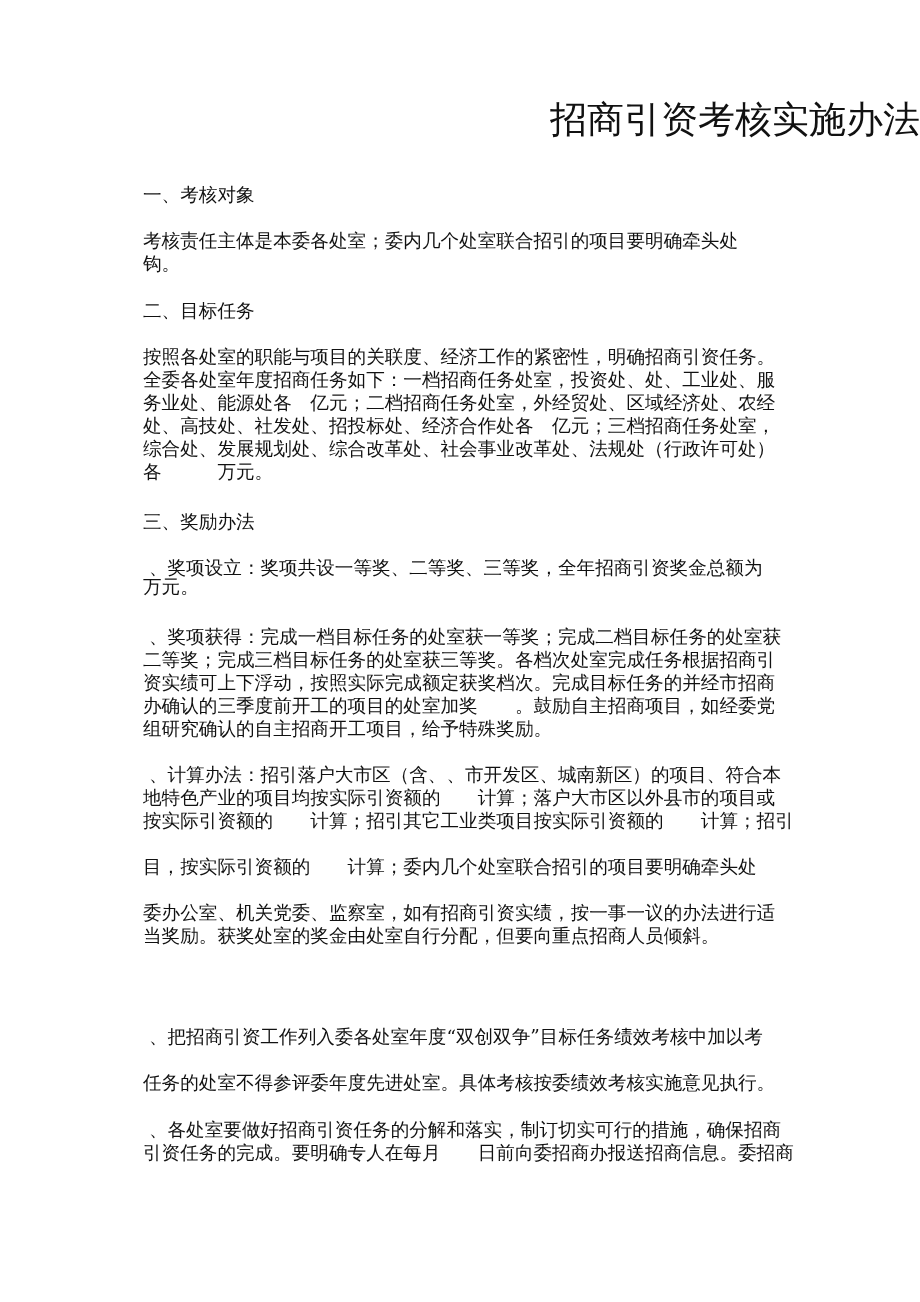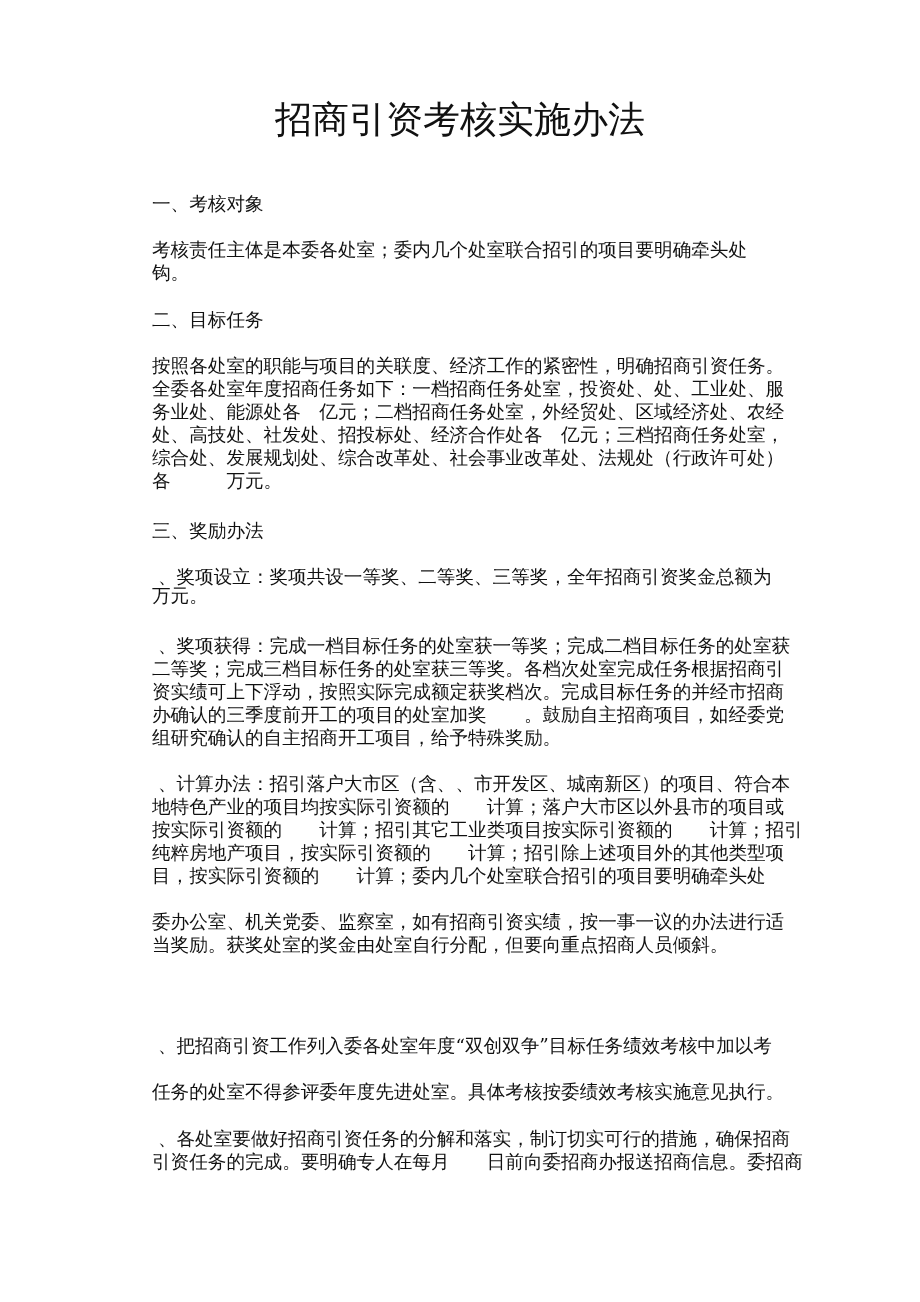--- a/index.html
+++ b/index.html
@@ -21,35 +21,35 @@
     top: 0;
     width: 920px;
     height: 1302px;
     background: #ffffff;
   }
   .title {
     position: absolute;
     left: 0;
     top: 96px;
     width: 920px;
-    text-align: center;
+    text-align: right;
     font-size: 37px;
     line-height: 48px;
     letter-spacing: 0px;
     font-weight: normal;
     margin: 0;
   }
   .line {
     position: absolute;
     left: 140px;
     width: 660px;
     font-size: 18.6px;
     line-height: 23px;
     white-space: pre;
-    margin: 12px;
+    margin: 3px;
   }
   .heading { }
   .para { }
 </style>
 </head>
 <body>
 
 <div class="page">
 
   <h1 class="title">招商引资考核实施办法</h1>
@@ -72,21 +72,20 @@
 
   <p class="line para" style="top:622px"> 、奖项获得：完成一档目标任务的处室获一等奖；完成二档目标任务的处室获</p>
   <p class="line para" style="top:645px">二等奖；完成三档目标任务的处室获三等奖。各档次处室完成任务根据招商引</p>
   <p class="line para" style="top:668px">资实绩可上下浮动，按照实际完成额定获奖档次。完成目标任务的并经市招商</p>
   <p class="line para" style="top:691px">办确认的三季度前开工的项目的处室加奖　　。鼓励自主招商项目，如经委党</p>
   <p class="line para" style="top:714px">组研究确认的自主招商开工项目，给予特殊奖励。</p>
 
   <p class="line para" style="top:760px"> 、计算办法：招引落户大市区（含、、市开发区、城南新区）的项目、符合本</p>
   <p class="line para" style="top:783px">地特色产业的项目均按实际引资额的　　计算；落户大市区以外县市的项目或</p>
   <p class="line para" style="top:806px">按实际引资额的　　计算；招引其它工业类项目按实际引资额的　　计算；招引</p>
-  <p class="line para" style="top:829px">纯粹房地产项目，按实际引资额的　　计算；招引除上述项目外的其他类型项</p>
   <p class="line para" style="top:852px">目，按实际引资额的　　计算；委内几个处室联合招引的项目要明确牵头处</p>
   <p class="line para" style="top:898px">委办公室、机关党委、监察室，如有招商引资实绩，按一事一议的办法进行适</p>
   <p class="line para" style="top:921px">当奖励。获奖处室的奖金由处室自行分配，但要向重点招商人员倾斜。</p>
 
   <p class="line para" style="top:1022px"> 、把招商引资工作列入委各处室年度“双创双争”目标任务绩效考核中加以考</p>
   <p class="line para" style="top:1068px">任务的处室不得参评委年度先进处室。具体考核按委绩效考核实施意见执行。</p>
 
   <p class="line para" style="top:1115px"> 、各处室要做好招商引资任务的分解和落实，制订切实可行的措施，确保招商</p>
   <p class="line para" style="top:1138px">引资任务的完成。要明确专人在每月　　日前向委招商办报送招商信息。委招商</p>
 

